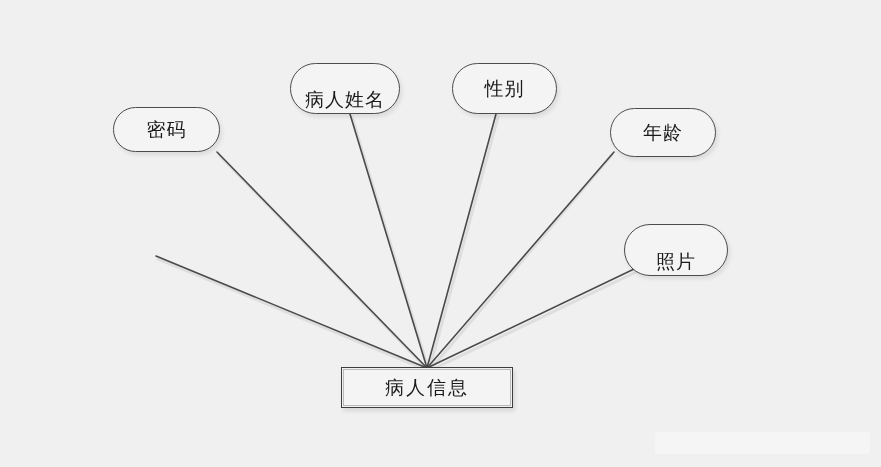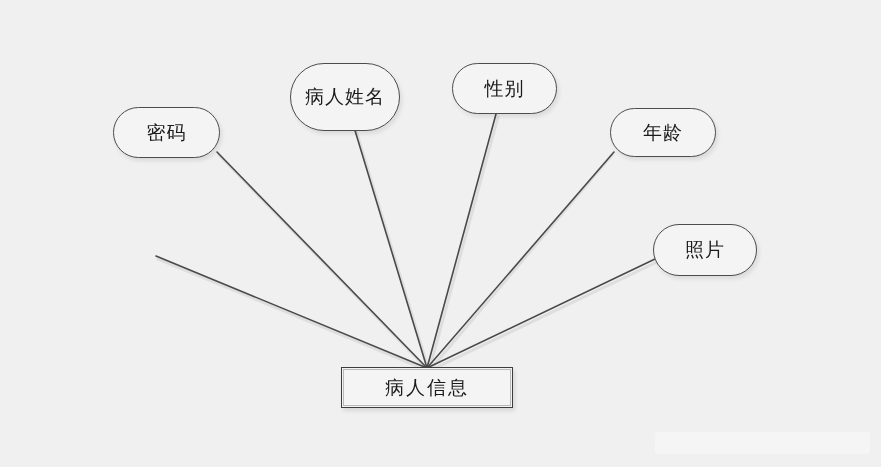--- a/index.html
+++ b/index.html
@@ -91,38 +91,38 @@
     <g stroke="#4a4a4a" stroke-width="1.6" stroke-linecap="round" fill="none">
       <line x1="217" y1="152" x2="427" y2="368"></line>
       <line x1="350" y1="114" x2="427" y2="368"></line>
       <line x1="496" y1="114" x2="427" y2="368"></line>
       <line x1="614" y1="152" x2="427" y2="368"></line>
       <line x1="156" y1="256" x2="427" y2="368"></line>
       <line x1="655" y1="259" x2="427" y2="368"></line>
     </g>
   </svg>
 
-  <div class="node attribute-node" style="left:113px; top:107px; width:107px; height:51px;">
+  <div class="node attribute-node" style="left:113px; top:107px; width:107px; height:45px;">
     <span>密码</span>
   </div>
 
-  <div class="node attribute-node" style="left:290px; top:63px; width:110px; height:68px;">
+  <div class="node attribute-node" style="left:290px; top:63px; width:110px; height:51px;align-items:flex-end;">
     <span>病人姓名</span>
   </div>
 
   <div class="node attribute-node" style="left:610px; top:108px; width:106px; height:49px;">
     <span>年龄</span>
   </div>
 
   <div class="node attribute-node" style="left:452px; top:63px; width:105px; height:51px;">
     <span>性别</span>
   </div>
 
 
-  <div class="node attribute-node" style="left:653px; top:224px; width:104px; height:52px;">
+  <div class="node attribute-node" style="left:624px; top:224px; width:104px; height:52px;align-items:flex-end;">
     <span>照片</span>
   </div>
 
   <div class="node entity-node" style="left:341px; top:367px; width:172px; height:41px;">
     <div class="entity-inner">
       <span>病人信息</span>
     </div>
   </div>
 
   <div class="watermark-band"></div>

